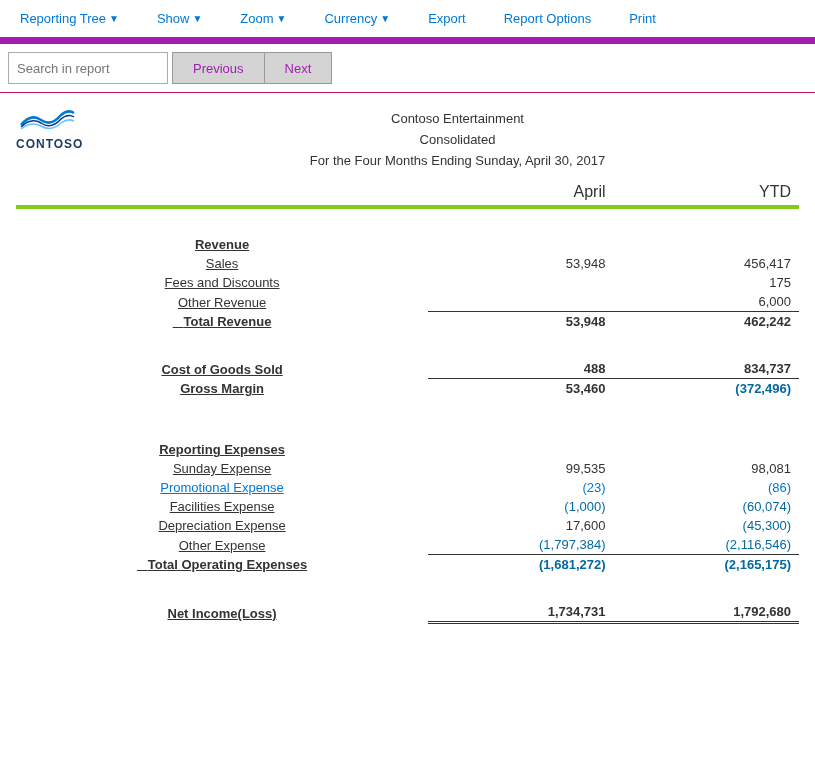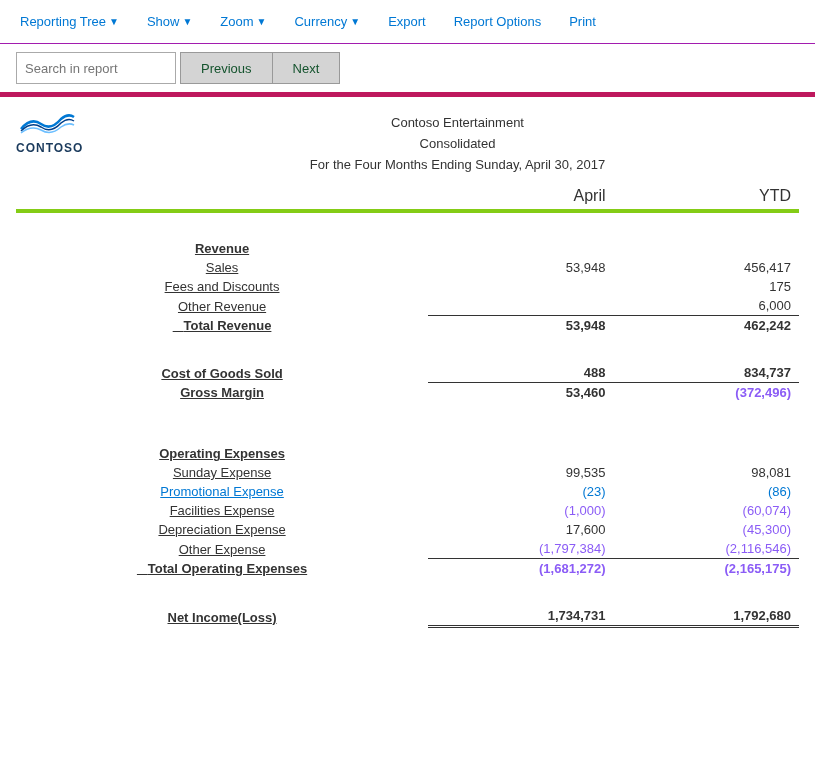--- a/index.html
+++ b/index.html
@@ -1,49 +1,49 @@
 <!DOCTYPE html>
 <html><head>
   <meta charset="utf-8">
   <style>
     * { margin: 0; padding: 0; box-sizing: border-box; }
     body { font-family: Segoe UI, Arial, sans-serif; font-size: 13px; color: #333; background: #fff; }
 
     
     .top-nav {
-      display: flex; align-items: flex-start; gap: 4px;
-      border-bottom: 1px solid #a21caf;
+      display: flex; align-items: flex-start; gap: 14px;
+      border-bottom: 7px solid #a21caf;
       padding: 0 8px;
       height: 44px;
       background: #fff;
     }
     .nav-item {
       display: flex; align-items: center; gap: 3px;
       padding: 0 12px; height: 100%;
       color: #0078d4; font-size: 13px; cursor: pointer;
       white-space: nowrap;
     }
     .nav-item .chevron { font-size: 10px; }
 
     
     .search-row {
       display: flex; align-items: center; gap: 0;
-      padding: 8px 16px;
-      border-bottom: 5px solid #be185d;
+      padding: 8px 8px;
+      border-bottom: 1px solid #be185d;
     }
     .search-input {
       width: 160px; height: 32px;
       border: 1px solid #aaa; padding: 0 8px;
       font-size: 13px; color: #999;
       outline: none;
     }
     .btn-prev, .btn-next {
       height: 32px; padding: 0 20px;
       border: 1px solid #999; background: #e0e0e0;
-      font-size: 13px; cursor: pointer; color: #14532d;
+      font-size: 13px; cursor: pointer; color: #a21caf;
     }
     .btn-prev { margin-left: 4px; border-right: none; background: #d4d4d4; }
     .btn-next { background: #d4d4d4; border-left: 1px solid #999; }
 
     
     .report-header {
       display: flex; align-items: flex-start;
       padding: 12px 16px 0 16px;
     }
     .logo-area {
@@ -78,21 +78,21 @@
       border-bottom: 4px solid #84cc16;
     }
     .report-table th.label-col { text-align: left; }
 
     .report-table td {
       padding: 2px 8px;
       vertical-align: bottom;
     }
     .report-table td.label { text-align: center; text-decoration: underline; }
     .report-table td.val { text-align: right; white-space: nowrap; }
-    .report-table td.val.red { color: #8b5cf6; margin-top: 16px; }
+    .report-table td.val.red { color: #0369a1; margin-top: 16px; }
     .report-table td.val.blue-link { color: #0078d4; cursor: pointer; }
 
     .section-header td { font-weight: bold; padding-top: 16px; }
     .total-row td { font-weight: bold; }
 
     .spacer-row td { height: 14px; }
 
     .report-table td.val.underline { border-bottom: 1px solid #333; }
     .report-table td.val.double-ul { border-bottom: 3px double #333; }
 
@@ -224,21 +224,21 @@
       </tr>
 
       <tr class="spacer-row">
           <td colspan="3"></td>
         </tr>
       <tr class="spacer-row">
           <td colspan="3"></td>
         </tr>
 
       <tr class="section-header">
-        <td class="label">Operating Expenses</td>
+        <td class="label">Reporting Expenses</td>
         <td class="val"></td>
         <td class="val"></td>
       </tr>
 
       <tr>
         <td class="label">Sunday Expense</td>
         <td class="val">99,535</td>
         <td class="val">98,081</td>
       </tr>
 

